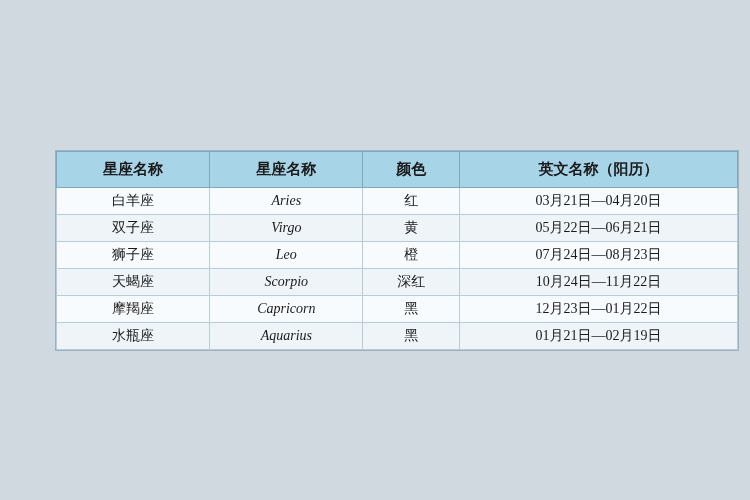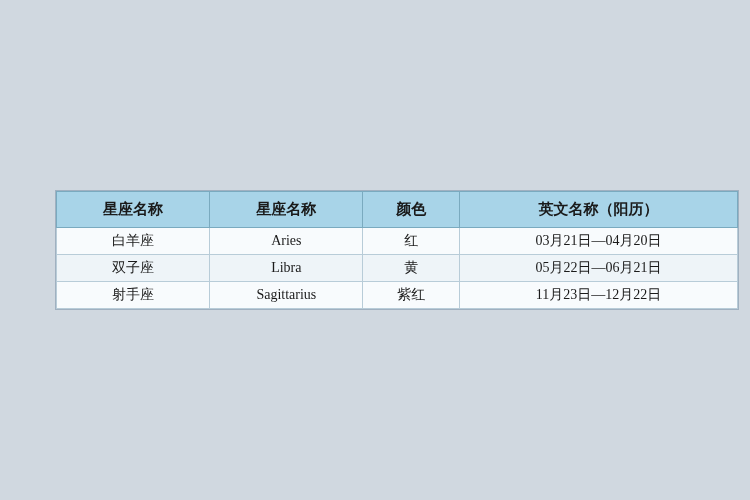--- a/index.html
+++ b/index.html
@@ -57,20 +57,21 @@
       text-align: center;
       font-size: 14px;
       color: #1a1a1a;
     }
 
     tbody td:first-child {
       font-weight: normal;
     }
 
     tbody td:nth-child(2) {
+      font-style: italic;
     }
   </style>
 </head>
 <body>
 
 <div class="table-container">
   <table>
     <thead>
       <tr>
       <th>星座名称</th>
@@ -81,25 +82,43 @@
     </thead>
     <tbody>
     <tr>
           <td>白羊座</td>
           <td>Aries</td>
           <td>红</td>
           <td>03月21日—04月20日</td>
         </tr>
         <tr>
           <td>双子座</td>
-          <td>Libra</td>
+          <td>Virgo</td>
           <td>黄</td>
           <td>05月22日—06月21日</td>
         </tr>
         <tr>
-          <td>射手座</td>
-          <td>Sagittarius</td>
-          <td>紫红</td>
-          <td>11月23日—12月22日</td>
+          <td>狮子座</td>
+          <td>Leo</td>
+          <td>橙</td>
+          <td>07月24日—08月23日</td>
+        </tr>
+        <tr>
+          <td>天蝎座</td>
+          <td>Scorpio</td>
+          <td>深红</td>
+          <td>10月24日—11月22日</td>
+        </tr>
+        <tr>
+          <td>摩羯座</td>
+          <td>Capricorn</td>
+          <td>黑</td>
+          <td>12月23日—01月22日</td>
+        </tr>
+        <tr>
+          <td>水瓶座</td>
+          <td>Aquarius</td>
+          <td>黑</td>
+          <td>01月21日—02月19日</td>
         </tr>
       </tbody>
   </table>
 </div>
 
 </body></html>

